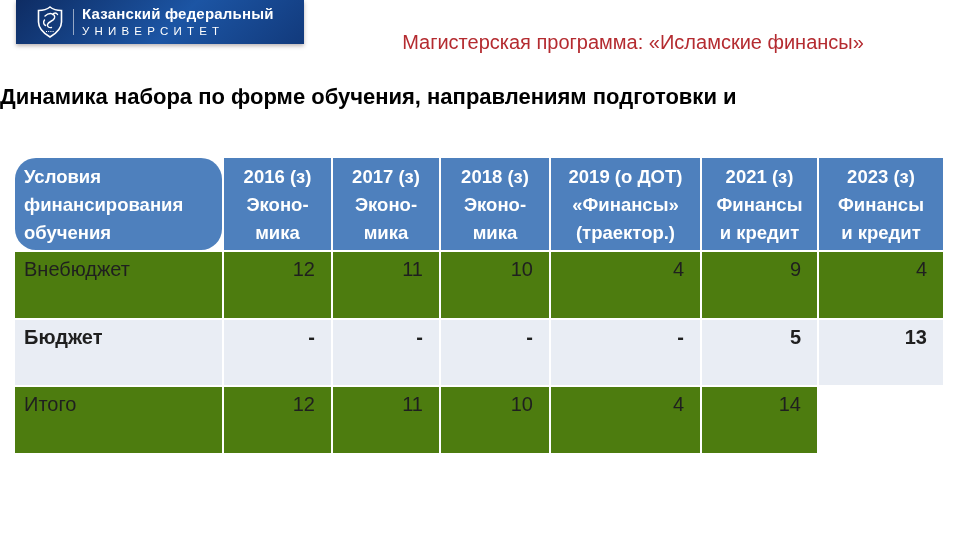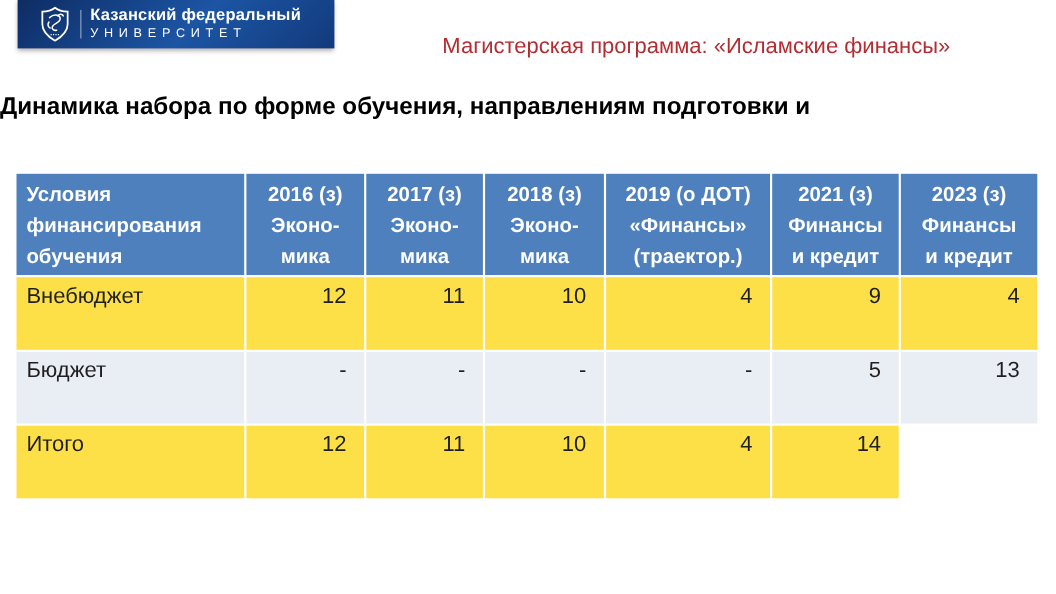--- a/index.html
+++ b/index.html
@@ -40,28 +40,28 @@
     grid-template-columns:207px 107px 106px 108px 149px 115px 124px;
     grid-template-rows:92px 66px 65px 66px;
     gap:2px;
     background:#ffffff;
   }
   .th{
     background:#4e80bd; color:#ffffff; font-weight:bold;
     font-size:18.5px; line-height:28px; white-space:pre-line;
     text-align:center; padding-top:5px; box-sizing:border-box;
   }
-  .th.first{ text-align:left; padding-left:9px; }
+  .th.first{ text-align:left; padding-left:9px;border-radius:21px; }
   .td{
     font-size:20px; color:#1f1f1f; box-sizing:border-box;
     padding-top:6px; text-align:right; padding-right:16px;
   }
   .td.first{ text-align:left; padding-left:9px; padding-right:0; }
-  .band-dark{ background:#fde047; }
-  .band-light{ background:#e9edf4; }
+  .band-dark{ background:#4d7c0f; }
+  .band-light{ background:#e9edf4;font-weight:bold; }
 </style>
 </head>
 <body>
 
 <div class="slide">
 
   <div class="banner">
     <svg class="emblem" viewBox="0 0 26 32">
       <path d="M13 1 C10 3.5 6 4.5 1.5 4.5 L1.5 16 C1.5 23 7 27.5 13 31 C19 27.5 24.5 23 24.5 16 L24.5 4.5 C20 4.5 16 3.5 13 1 Z" fill="none" stroke="#ffffff" stroke-width="1.6"></path>
       <path d="M8 10 C13 5.5 18.5 8 17.5 12 C16.5 15.5 11.5 15 10.5 18.5 C10 20.5 12 22 14.5 21.5 M15.5 8.5 C17 6.5 19.5 6.5 20.5 8.5 M7.5 14 C6 16 6.5 18.5 8.5 19.5" fill="none" stroke="#ffffff" stroke-width="1.4" stroke-linecap="round"></path>

